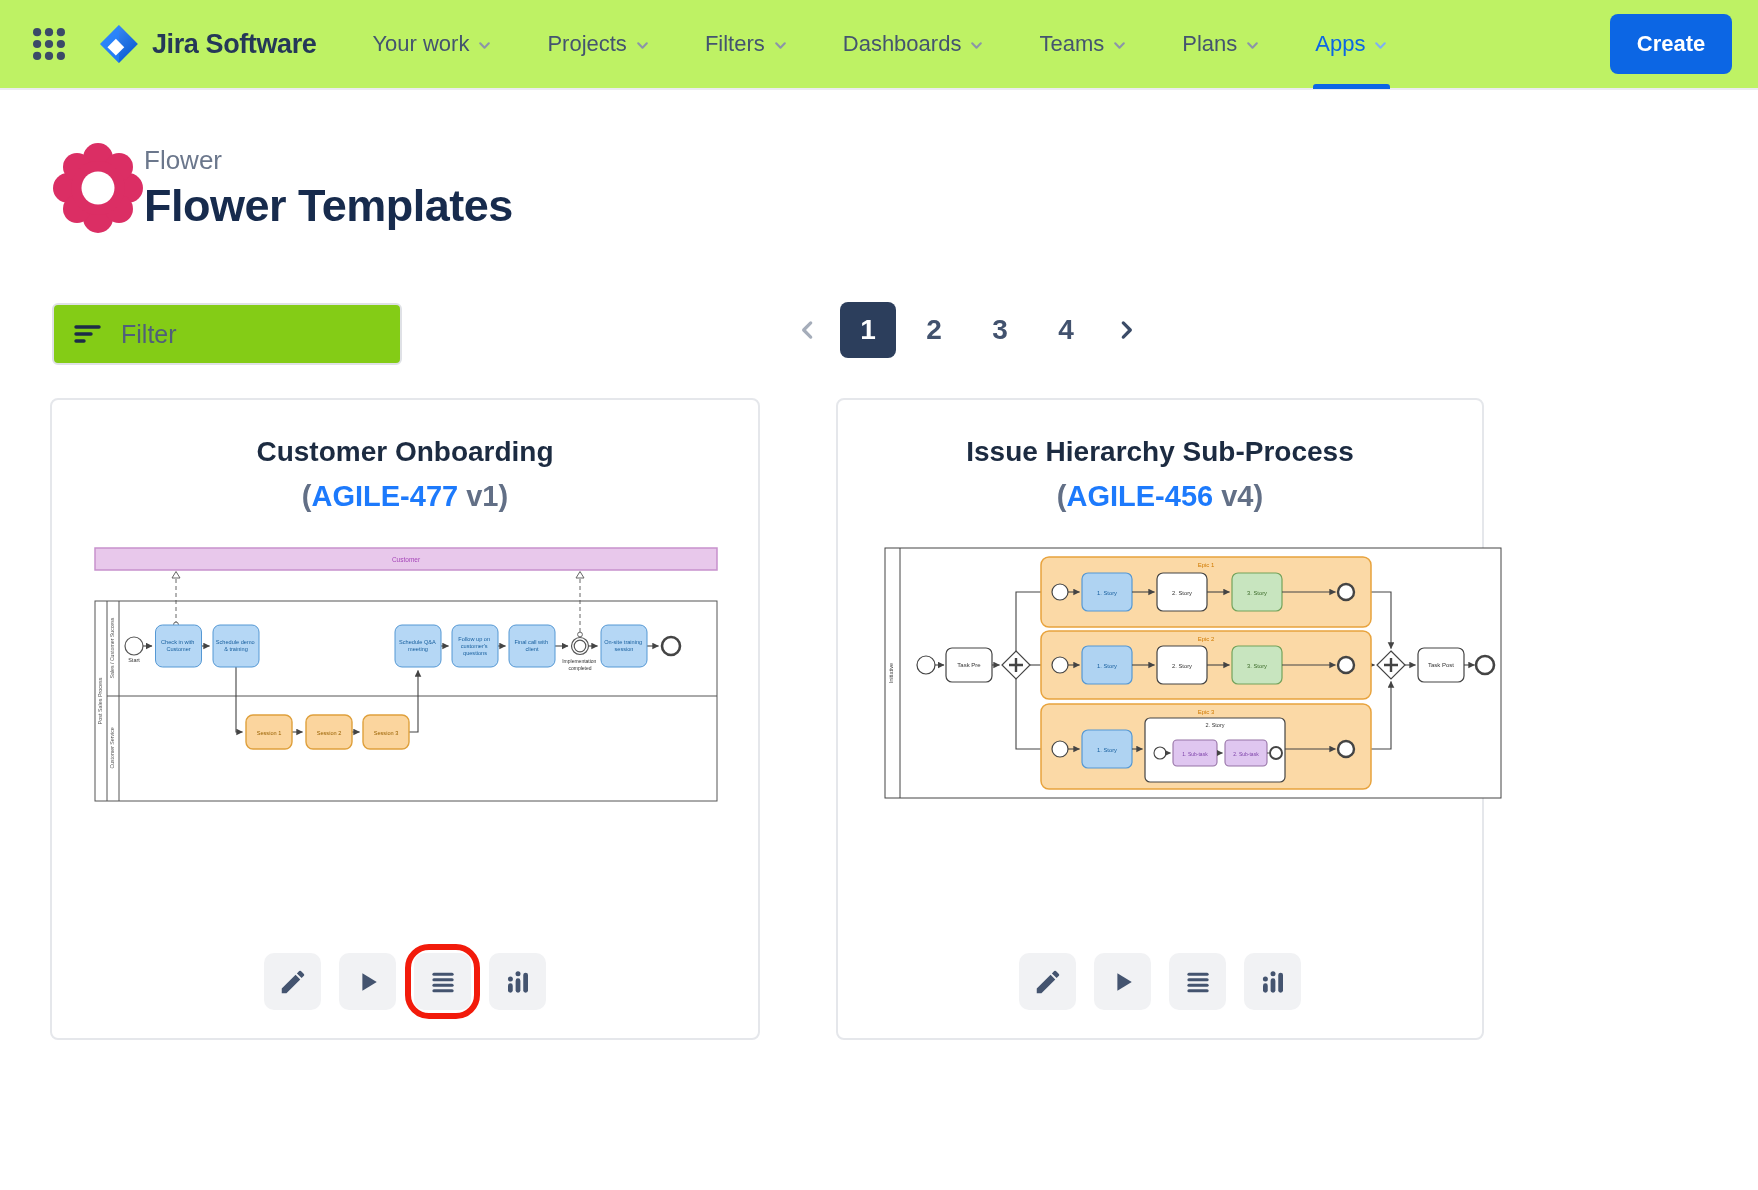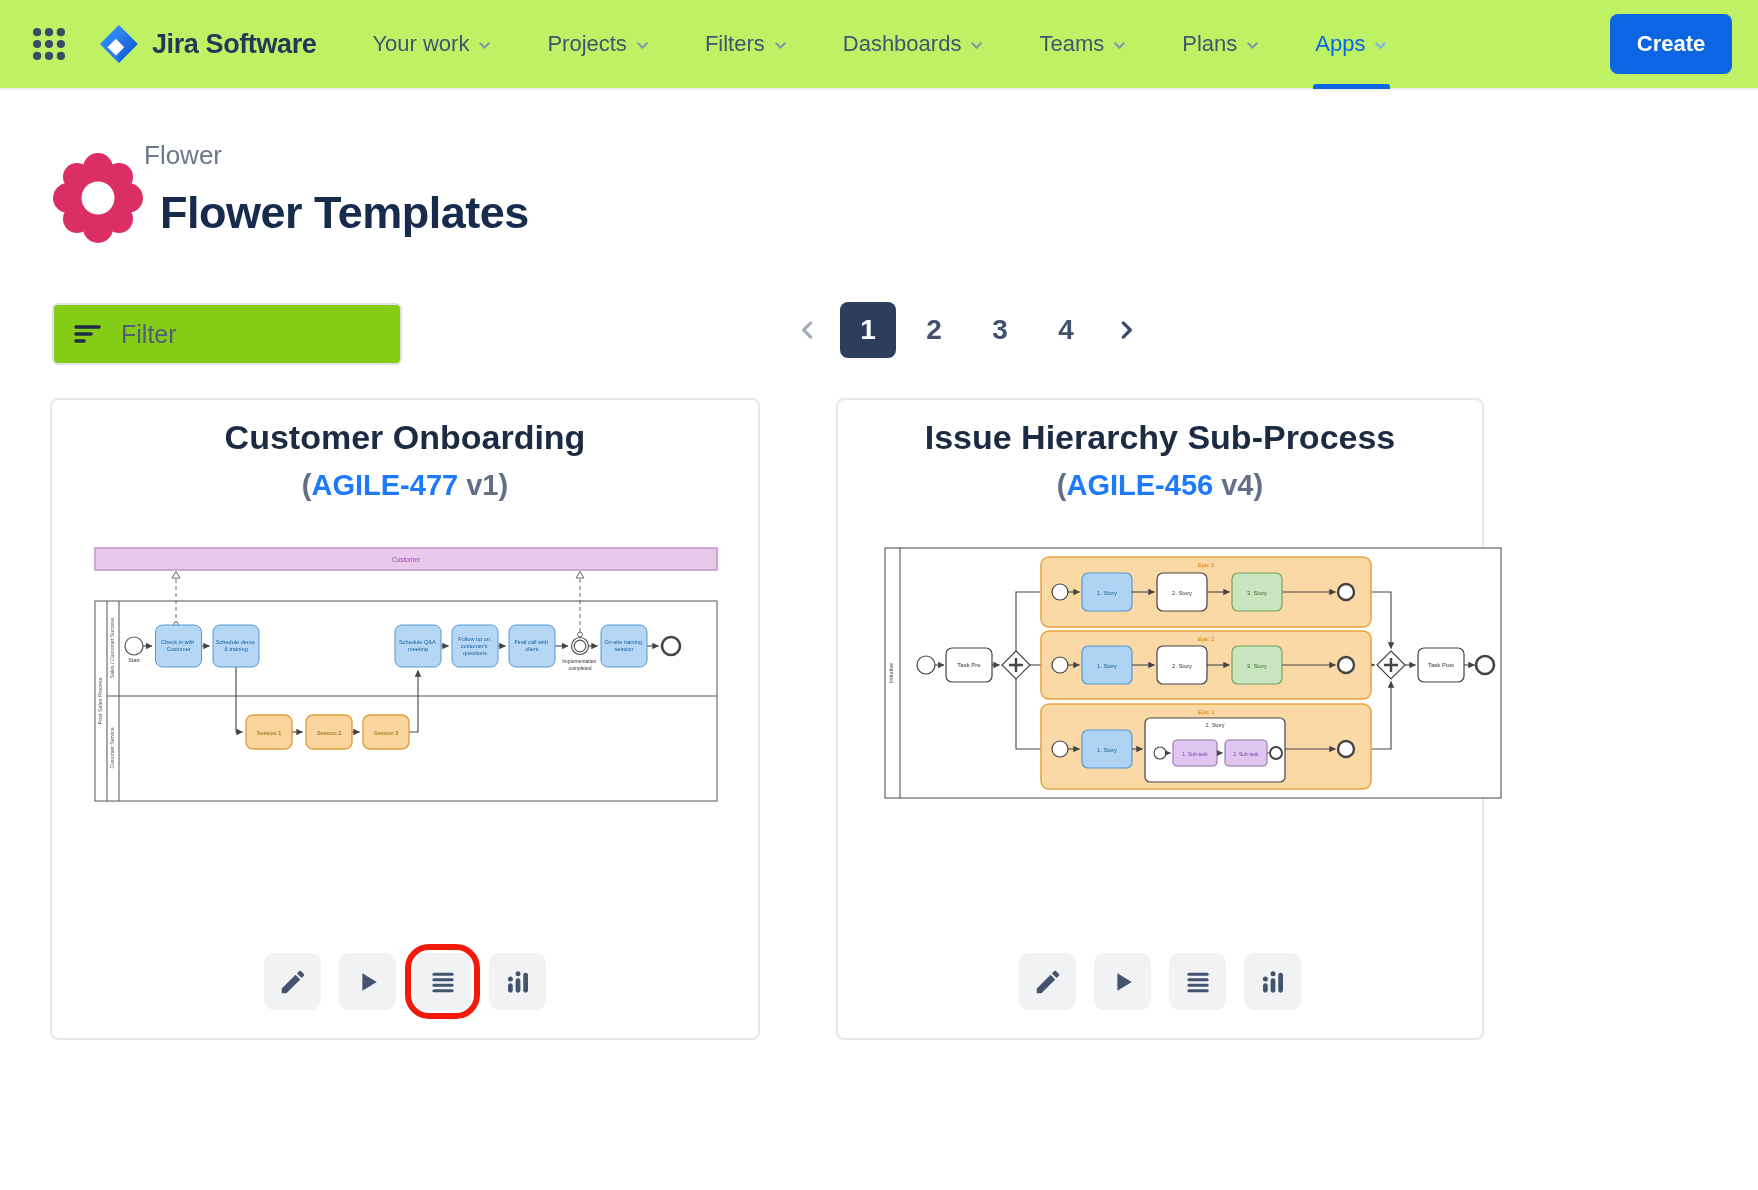--- a/index.html
+++ b/index.html
@@ -22,42 +22,42 @@
   .nav-item .chev{margin-top:3px;}
   .nav-item.active{color:#0C66E4;}
   .nav-item.active::after{content:"";position:absolute;left:-2px;right:-2px;bottom:0;
     height:5px;background:#0C66E4;border-radius:3px 3px 0 0;}
   .create-btn{margin-left:auto;width:122px;height:60px;border-radius:8px;background:#0C66E4;
     color:#fff;font-size:22px;font-weight:600;border:none;}
 
   
   .page-header{position:absolute;top:140px;left:52px;display:flex;align-items:center;}
   .project-label{font-size:26px;color:#6B778C;margin-bottom:4px;}
-  .page-title{font-size:45px;font-weight:700;color:#172B4D;margin:16px;letter-spacing:-0.5px;}
+  .page-title{font-size:45px;font-weight:700;color:#172B4D;margin:0;letter-spacing:-0.5px;}
 
   
   .filter-box{position:absolute;top:303px;left:52px;width:350px;height:62px;
     border:2px solid #DFE1E6;border-radius:6px;background:#84cc16;display:flex;
     align-items:center;gap:20px;padding:0 20px;box-sizing:border-box;}
   .filter-ph{font-size:25px;color:#505F79;}
 
   
   .pagination{position:absolute;top:301px;left:786px;display:flex;align-items:center;gap:10px;}
   .pg-arrow{background:none;border:none;width:44px;height:58px;display:flex;
     align-items:center;justify-content:center;}
   .page-btn{min-width:56px;height:56px;background:none;border:none;border-radius:8px;
     font-size:28px;font-weight:600;color:#42526E;}
   .page-btn.active{background:#2C3E5C;color:#fff;}
 
   
   .card{position:absolute;top:398px;height:642px;background:#fff;border:2px solid #E5E7EB;
     border-radius:8px;box-sizing:border-box;}
   .card-1{left:50px;width:710px;}
   .card-2{left:836px;width:648px;}
-  .card-title{margin-top:18px;text-align:center;font-size:34px;font-weight:700;color:#1C2B41;}
+  .card-title{margin-top:36px;text-align:center;font-size:28px;font-weight:700;color:#1C2B41;}
   .card-sub{margin-top:12px;text-align:center;font-size:29px;font-weight:600;color:#626F86;}
   .issue-link{color:#1D7AFC;text-decoration:none;font-weight:600;cursor:pointer;}
   .diagram{position:absolute;left:42px;top:146px;}
 
   
   .actions{position:absolute;left:0;right:0;bottom:28px;display:flex;justify-content:center;gap:18px;}
   .ann-wrap{position:relative;}
   .action-btn{width:57px;height:57px;border-radius:10px;background:#F1F2F4;border:none;
     display:flex;align-items:center;justify-content:center;}
   .action-btn svg{fill:#44546F;}

